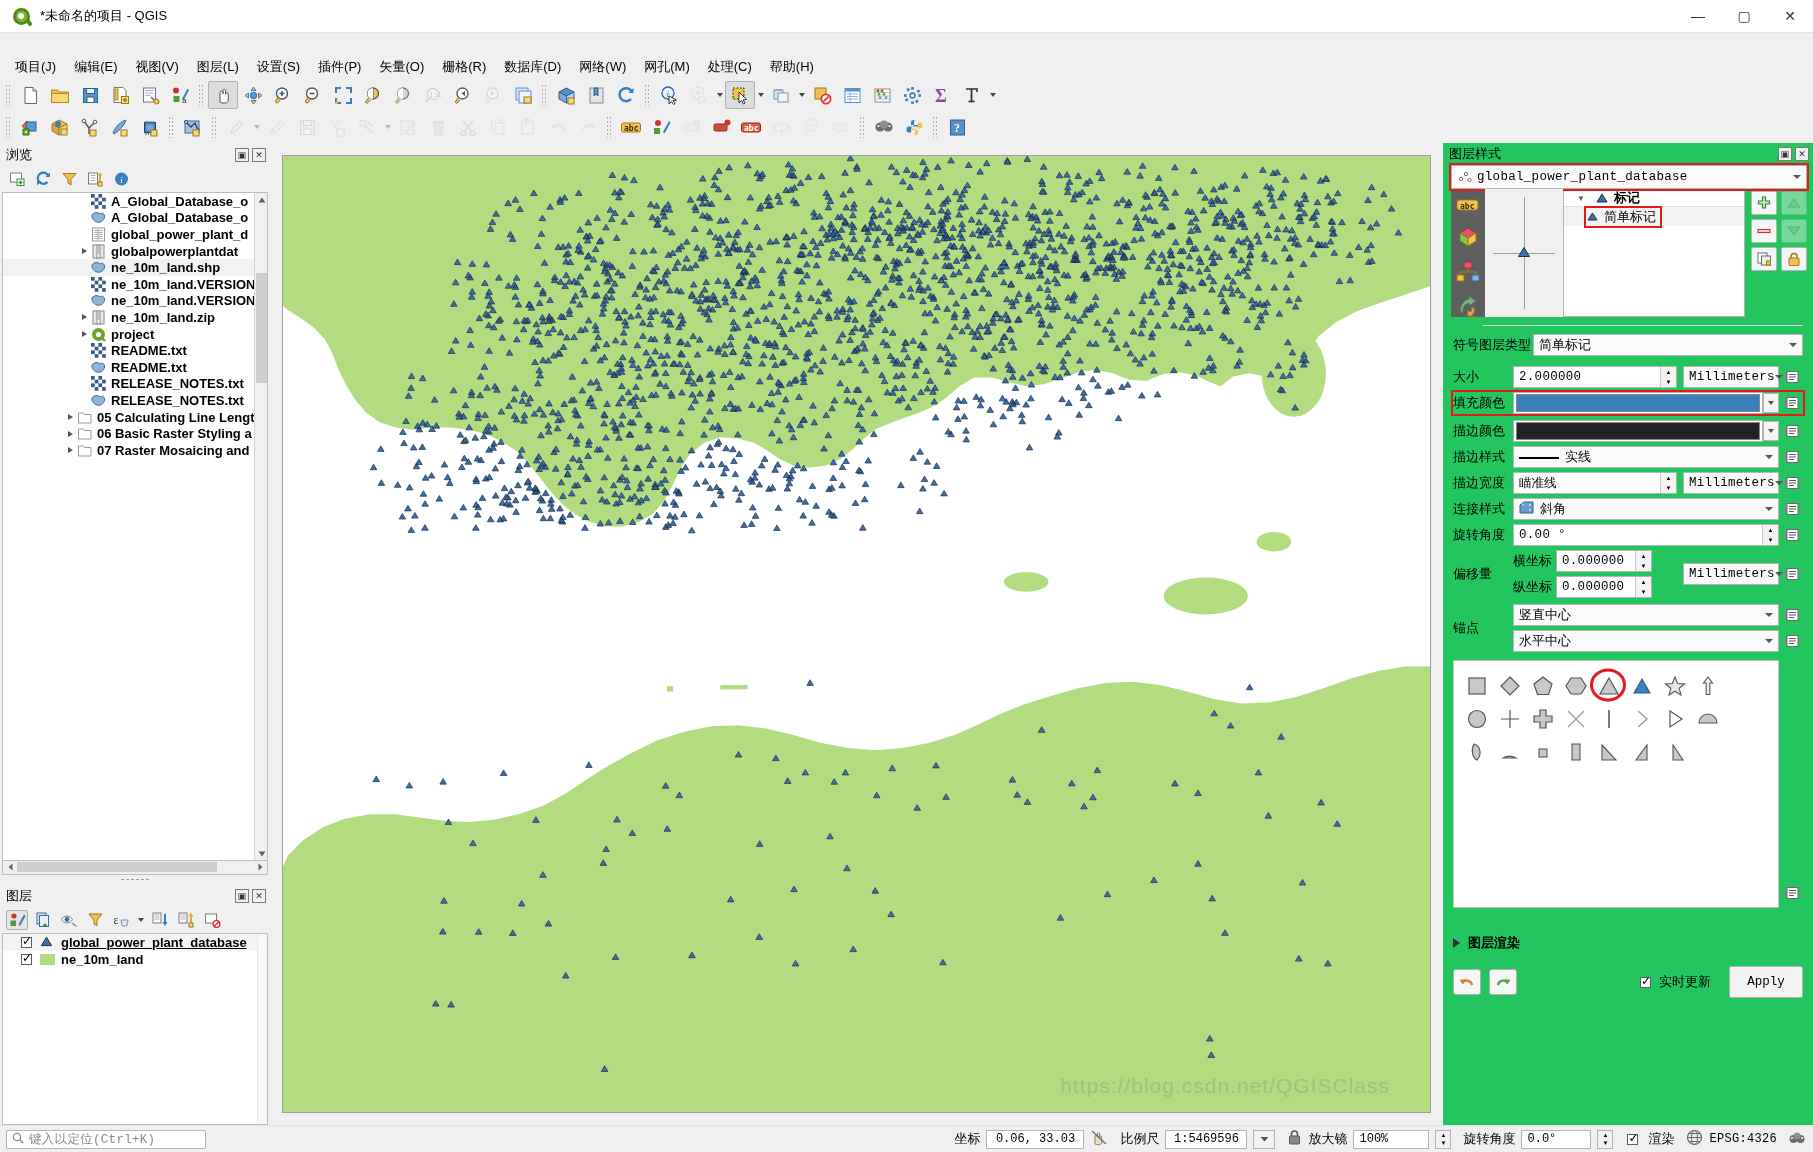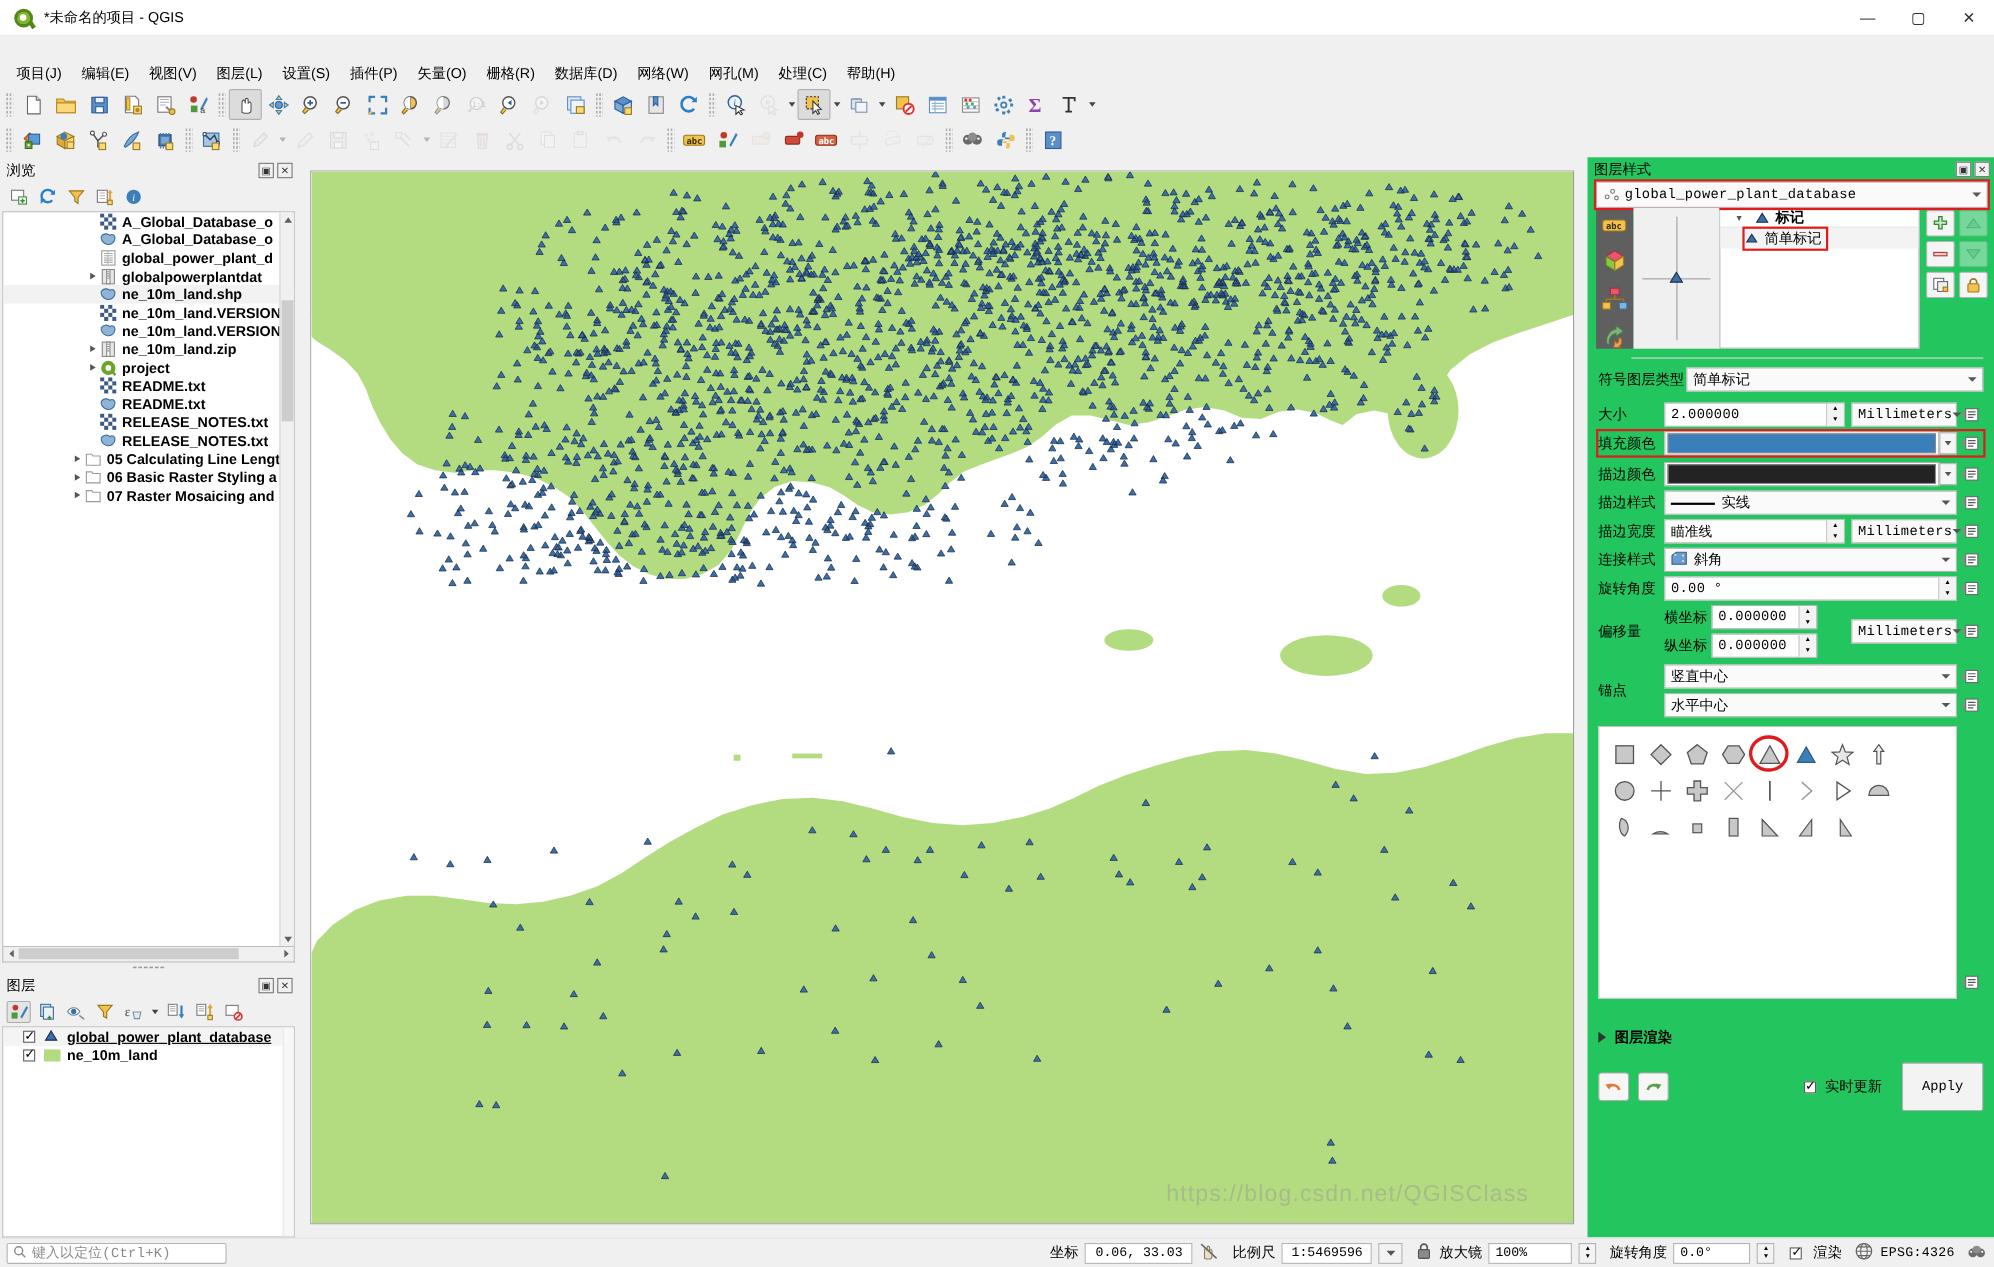--- a/index.html
+++ b/index.html
@@ -116,21 +116,21 @@
   .cdrop { width:16px; height:20px; border:1px solid #b4b4b4; background:#f5f5f5; display:flex; align-items:center; justify-content:center; flex:0 0 auto; }
   .cdrop:after { content:""; border-left:3.5px solid transparent; border-right:3.5px solid transparent; border-top:4px solid #555; }
 
   .shapegrid { background:#fff; border:1px solid #c4c4c4; padding:8px 6px; }
   .shape-row { display:flex; gap:0px; }
   .shape-cell { width:33px; height:33px; display:flex; align-items:center; justify-content:center; position:relative; }
 
   .footer-row { display:flex; align-items:center; gap:8px; font-size:13px; }
   .collapse { display:flex; align-items:center; gap:8px; font-size:13px; font-weight:bold; }
   .collapse .tri { border-top:5px solid transparent; border-bottom:5px solid transparent; border-left:7px solid #333; }
-  .rbtn { height:44px; min-width:74px; border:1px solid #b0b0b0; background:#f3f3f3; display:flex; align-items:center; justify-content:center;
+  .rbtn { height:32px; min-width:74px; border:1px solid #b0b0b0; background:#f3f3f3; display:flex; align-items:center; justify-content:center;
           font-family:"Liberation Mono", monospace; font-size:12.5px; border-radius:2px; }
   .circlebtn { width:28px; height:26px; border:1px solid #b0b0b0; background:#f6f6f6; border-radius:3px; display:flex; align-items:center; justify-content:center; }
 
   
   .statusbar { height:27px; display:flex; align-items:center; background:#f0f0f0; padding:0 6px; gap:6px; flex:0 0 auto; border-top:1px solid #e2e2e2; }
   .locate { width:200px; height:19px; background:#fff; border:1px solid #b4b4b4; border-radius:2px; display:flex; align-items:center; padding-left:5px; gap:5px; color:#8a8a8a; font-size:12.5px; }
   .sb-lbl { font-size:13px; white-space:nowrap; }
   .sb-fld { height:19px; background:#fff; border:1px solid #b4b4b4; display:flex; align-items:center; justify-content:center; font-family:"Liberation Mono", monospace; font-size:12px; }
   .wm { position:absolute; right:40px; bottom:14px; font-size:21px; color:rgba(150,150,150,.45); font-family:"Liberation Sans",sans-serif; letter-spacing:1px; pointer-events:none; }
 </style>

